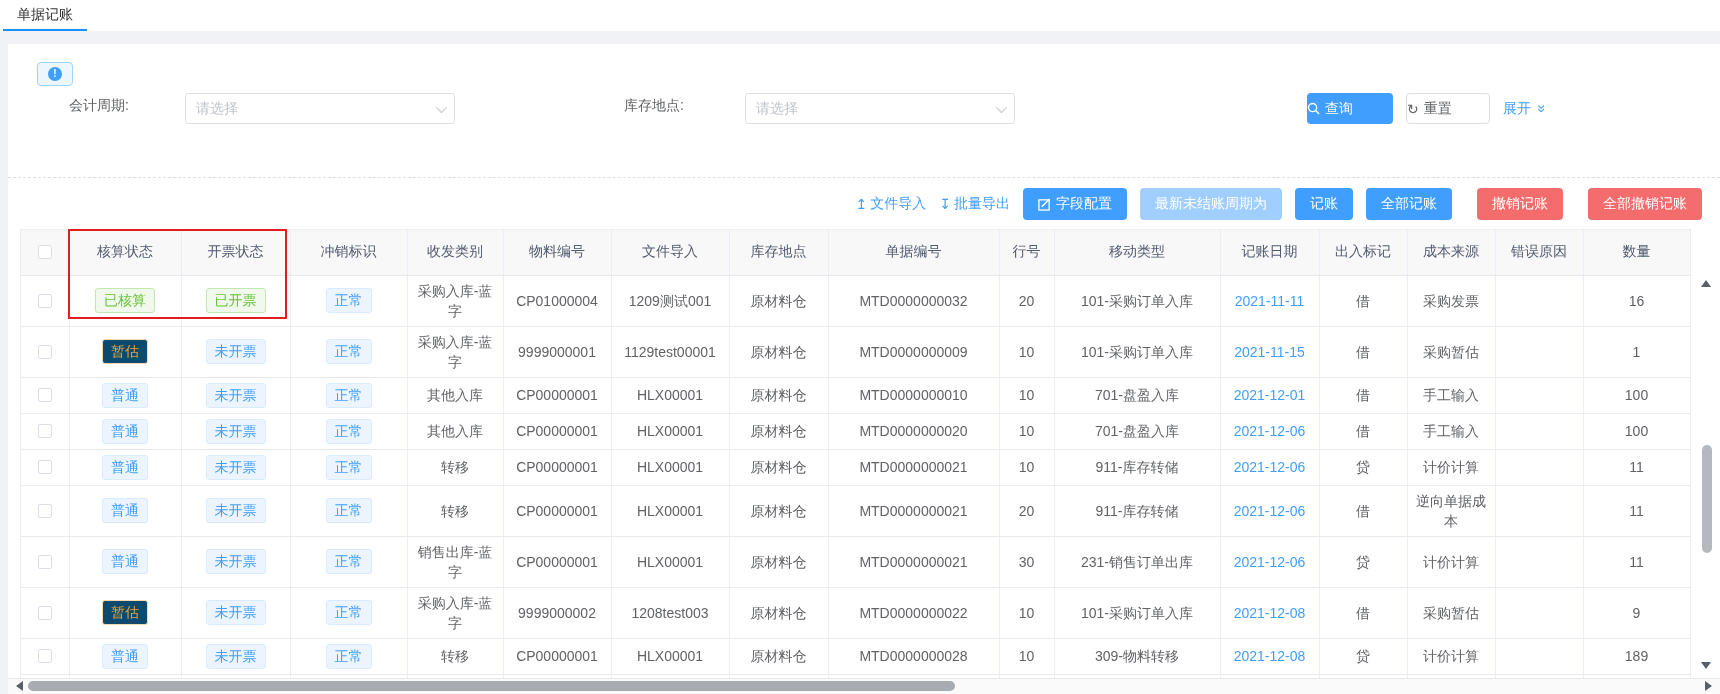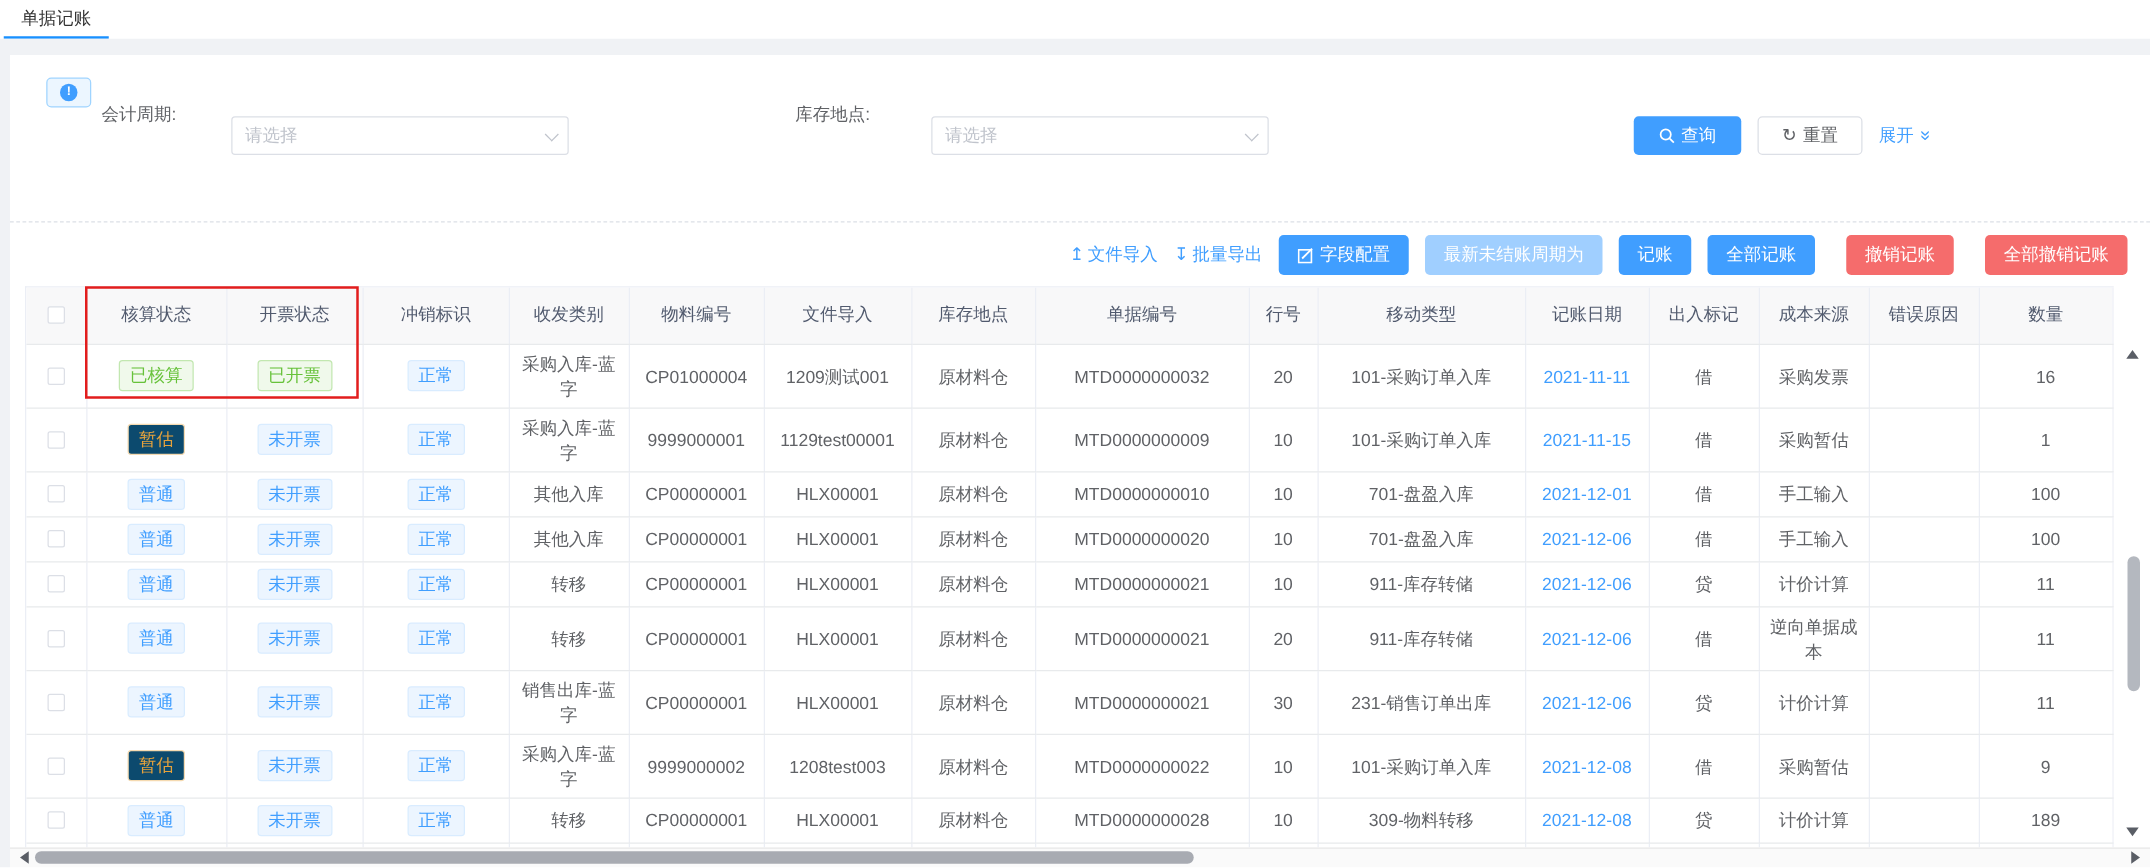--- a/index.html
+++ b/index.html
@@ -21,28 +21,28 @@
   
   .content{position:absolute;left:8px;top:44px;width:1712px;height:650px;background:#fff;}
 
   
   .banner{position:absolute;left:29px;top:18px;height:24px;display:inline-flex;align-items:center;gap:7px;
           background:#ecf6ff;border:1px solid #9fd4ff;border-radius:4px;padding:0 10px;font-size:13px;color:#51555c;}
   .info-ic{width:14px;height:14px;border-radius:50%;background:var(--blue);color:#fff;font-size:10px;font-weight:bold;
            display:inline-flex;align-items:center;justify-content:center;line-height:1;}
 
   
-  .flabel{position:absolute;top:32px;height:31px;line-height:31px;font-size:14px;color:var(--txt);text-align:right;}
+  .flabel{position:absolute;top:46px;height:31px;line-height:31px;font-size:14px;color:var(--txt);}
   .select{position:absolute;top:49px;width:270px;height:31px;border:1px solid #dcdfe6;border-radius:3px;background:#fff;
           display:flex;align-items:center;justify-content:space-between;padding:0 10px;cursor:pointer;margin-left:28px;}
   .select .ph{font-size:14px;color:#c0c4cc;}
   .chev{width:8px;height:8px;border-right:1.4px solid #c0c4cc;border-bottom:1.4px solid #c0c4cc;
         transform:rotate(45deg) translateY(-2px);}
   .btn{height:31px;border:none;border-radius:4px;font-size:14px;display:inline-flex;align-items:center;
-       justify-content:center;gap:5px;cursor:pointer;background:var(--blue);color:#fff;font-family:inherit;}
+       gap:5px;cursor:pointer;background:var(--blue);color:#fff;font-family:inherit;}
   .btn.plain{background:#fff;border:1px solid #dcdfe6;color:#606266;}
   .btn.red{background:var(--red);margin-left:12px;}
   .btn.disabled{background:var(--disabled);cursor:not-allowed;}
   .btn-search{position:absolute;left:1299px;top:49px;width:86px;}
   .btn-reset{position:absolute;left:1398px;top:49px;width:84px;}
   .expand{position:absolute;left:1495px;top:49px;height:31px;display:inline-flex;align-items:center;gap:4px;
           color:var(--blue);font-size:14px;cursor:pointer;}
   .dblchev{display:inline-block;transform:rotate(-90deg);font-size:15px;line-height:1;}
 
   .divider{position:absolute;left:0;top:133px;width:1712px;border-top:1px dashed #dcdfe6;}

